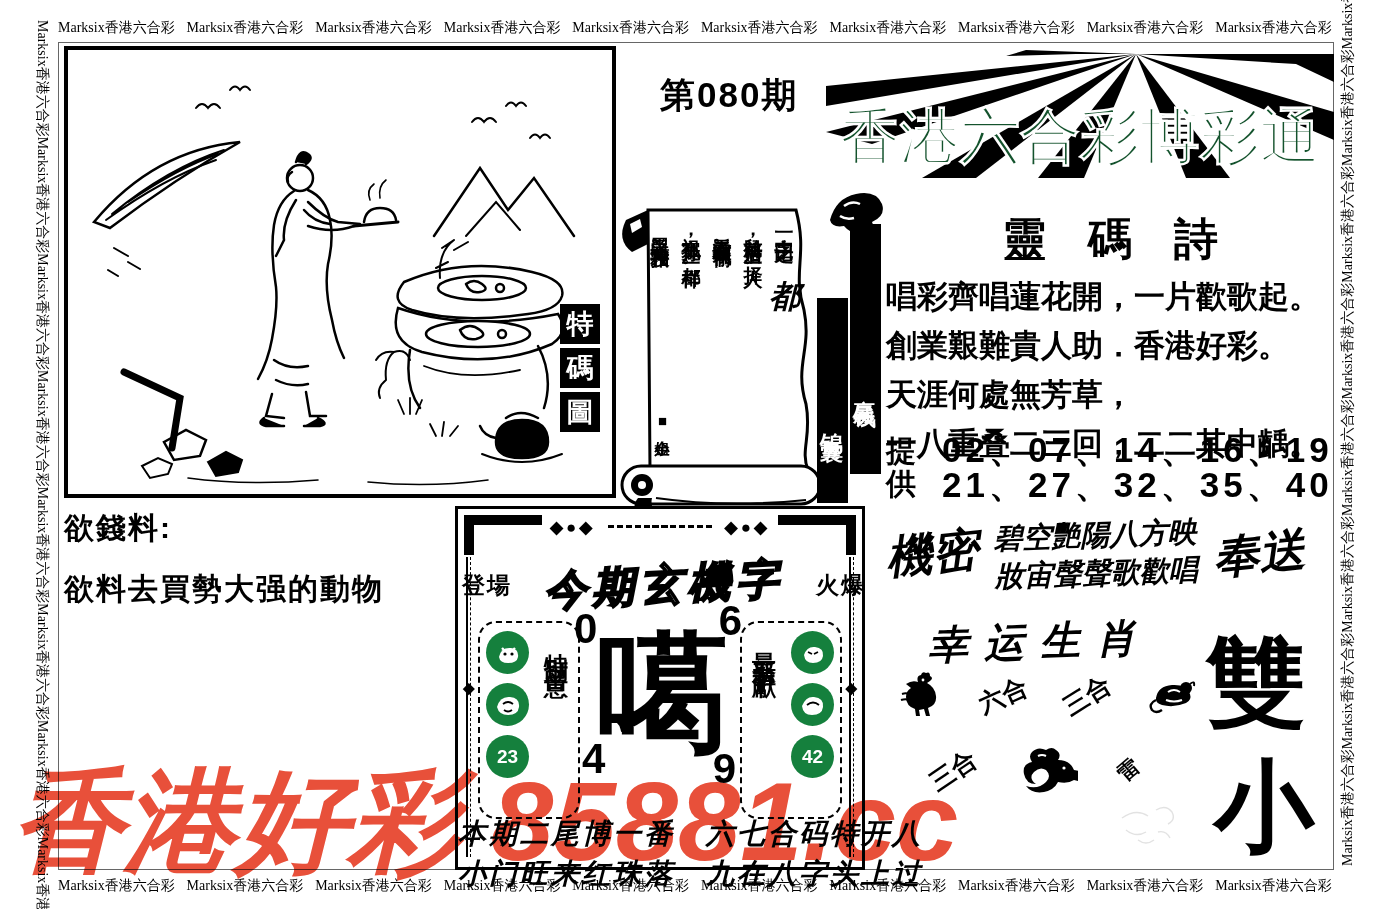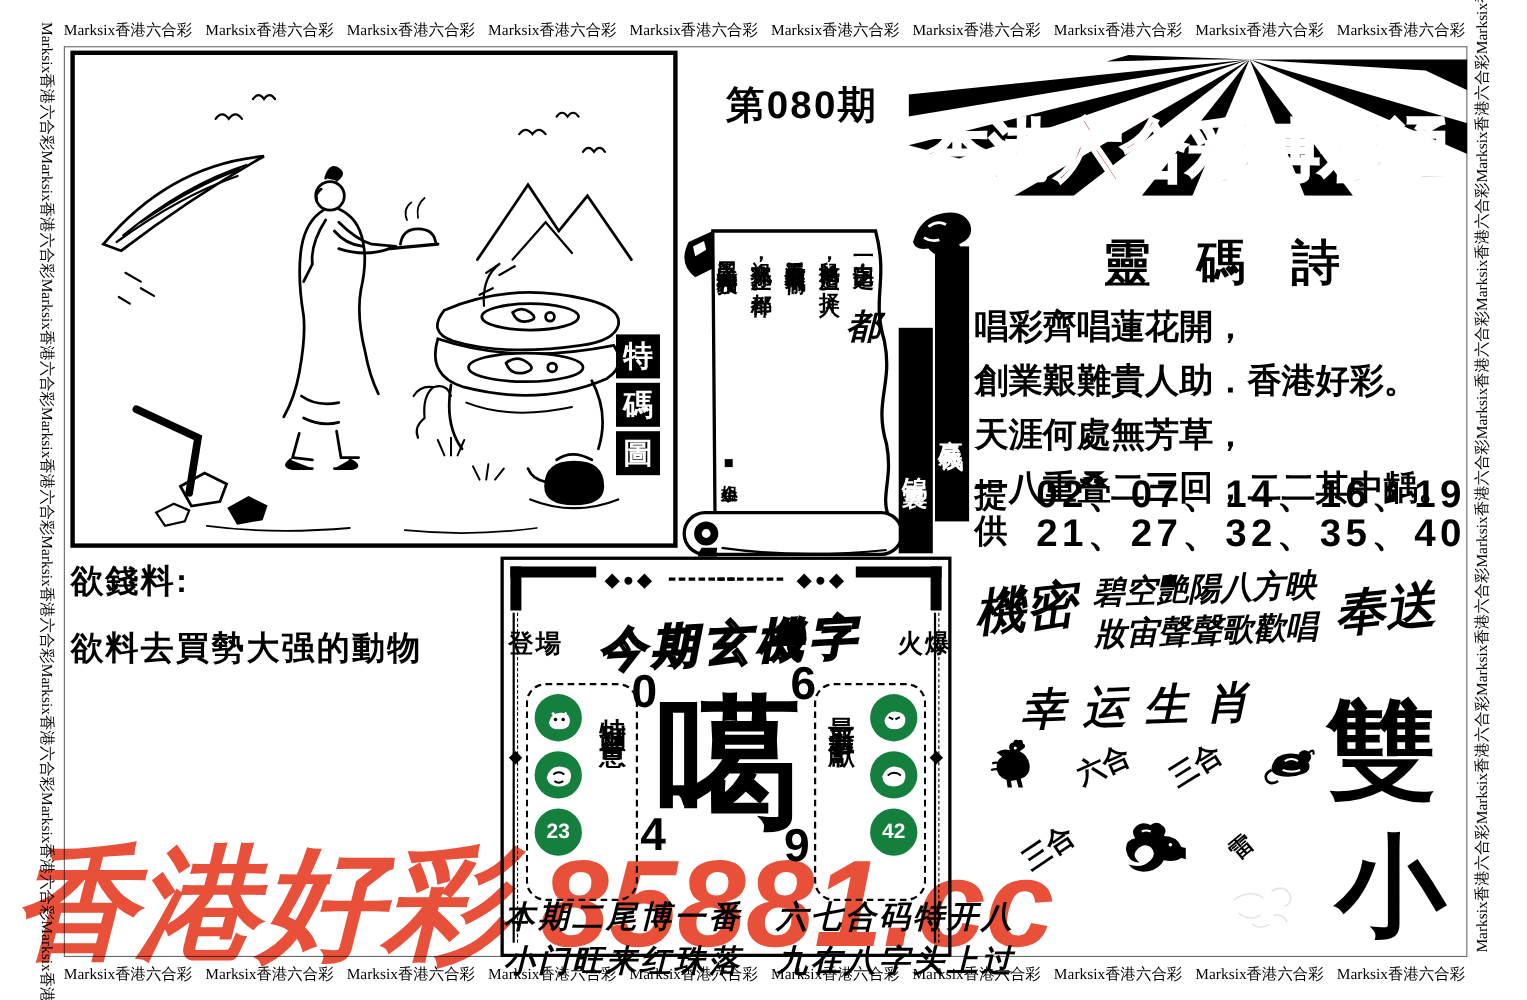--- a/index.html
+++ b/index.html
@@ -31,21 +31,21 @@
      font-weight:bold; display:flex; align-items:center; justify-content:center;
      font-family:"Liberation Sans", sans-serif; }
   #caption { left:64px; top:508px; width:560px; font-size:30px; font-weight:900;
      letter-spacing:2px; display:flex; gap:20px; white-space:nowrap;flex-direction:column; }
 
   
   #issue { left:660px; top:72px; font-size:35px; font-weight:900; letter-spacing:2px; }
   #masthead { left:826px; top:48px; width:508px; height:130px; }
   #masthead svg { position:absolute; left:0; top:0; }
   #masthead-title { position:absolute; left:0; bottom:0px; width:100%; text-align:center;
-     font-size:60px; font-weight:700; letter-spacing:0px; color:#b91c1c;
+     font-size:60px; font-weight:400; letter-spacing:0px; color:#14532d;
      -webkit-text-stroke:2.5px #fff; white-space:nowrap; }
 
   
   #scroll-zone { left:616px; top:198px; width:268px; height:320px; }
   #scroll-text { position:absolute; left:30px; top:24px; width:152px; height:232px;
      display:flex; flex-direction:row-reverse; justify-content:space-between; }
   .vcol { writing-mode:vertical-rl; text-orientation:upright;
      font-family:"Liberation Serif", serif; font-weight:bold; font-size:19px;
      letter-spacing:2px; line-height:28px; height:100%; }
   .vcol .big { font-size:31px; font-weight:900; font-style:italic; letter-spacing:0; }
@@ -309,20 +309,21 @@
       <path d="M22 16 q8 -6 16 -2 M18 26 q6 4 14 2" stroke="#fff" stroke-width="2.5" fill="none"></path>
     </svg>
     <div id="bar-win" class="inkbar">赢钱</div>
     <div id="bar-jin" class="inkbar">锦囊</div>
   </div>
 
   <div id="poem" class="abs">
     <div id="poem-title">靈碼詩</div>
     <div class="poem-line">
       <span>唱彩齊唱蓮花開，</span>
+      <span>一片歡歌起。</span>
     </div>
     <div class="poem-line">
       <span>創業艱難貴人助．</span>
       <span>香港好彩。</span>
     </div>
     <div class="poem-line">
       <span>天涯何處無芳草，</span>
     </div>
     <div class="poem-line">
       <span>一八重叠二三回，</span>

